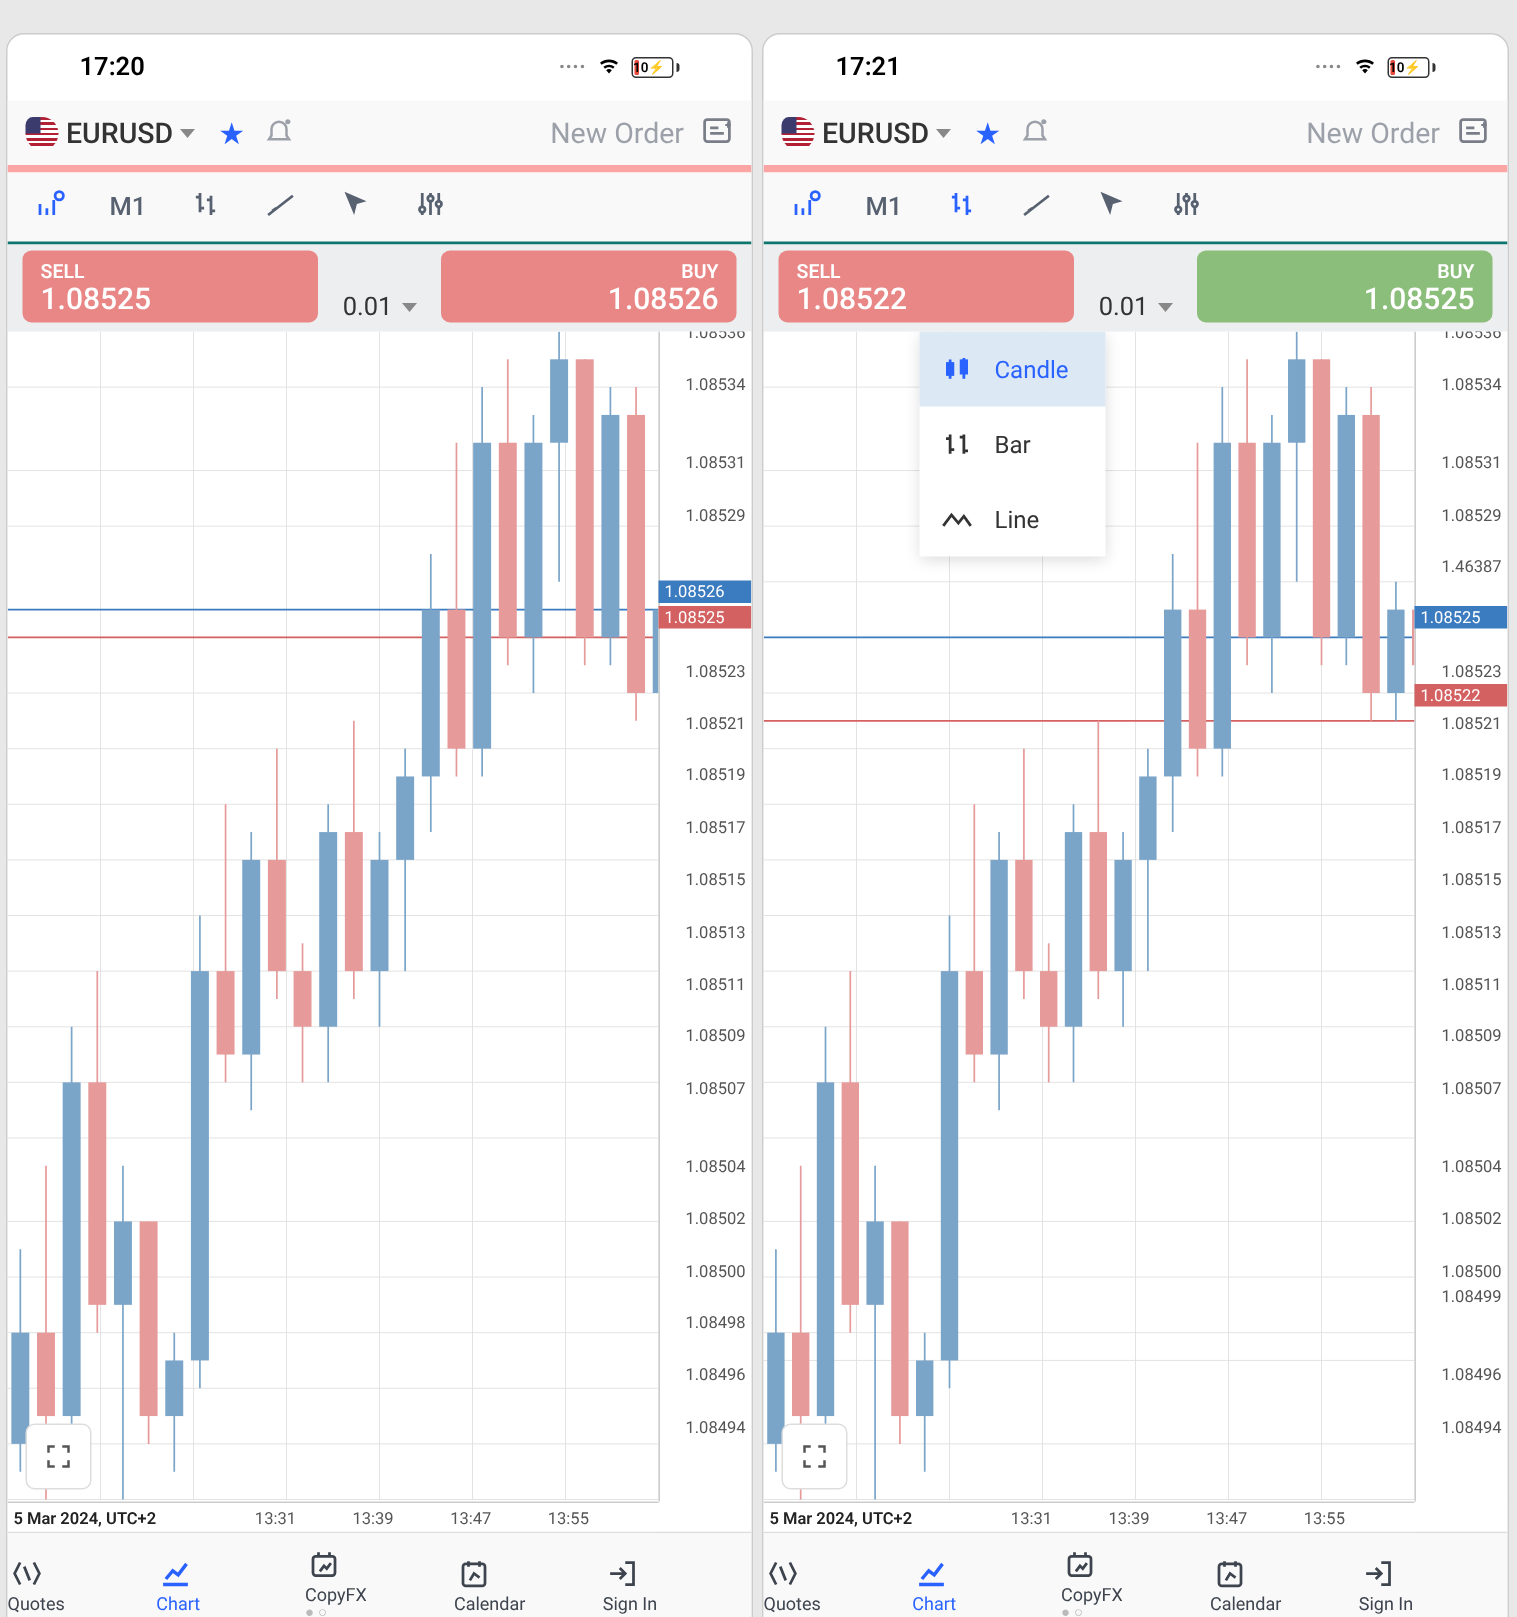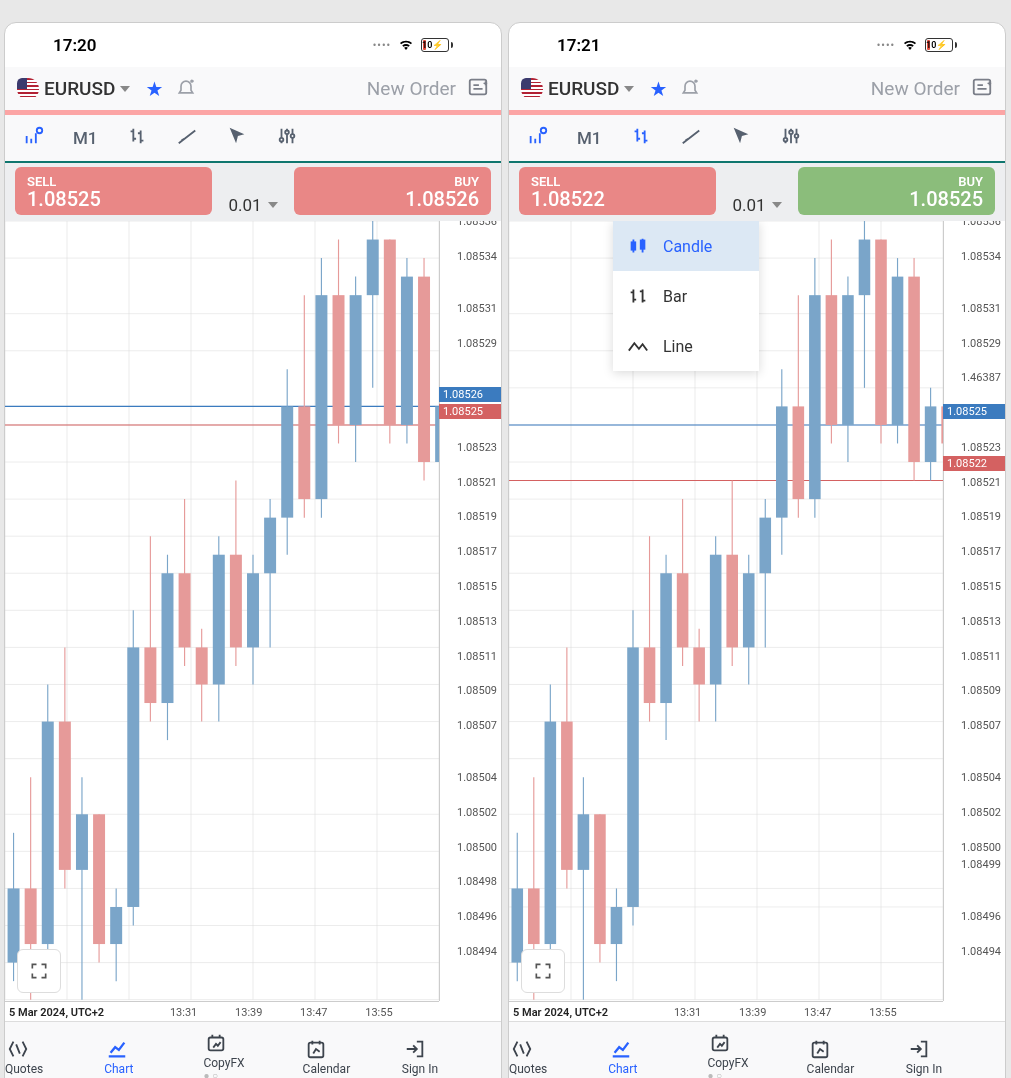--- a/index.html
+++ b/index.html
@@ -106,21 +106,21 @@
   .x-tick { position:absolute; bottom:2px; font-size:11px; color:#555;}
   .date-label { position:absolute; left:4px; bottom:2px; font-size:11px; font-weight:600; color:#222;}
   .fullscreen-btn {
     position:absolute; left:12px; bottom:28px; width:44px; height:44px;
     border:1px solid #ddd; border-radius:6px; background:#fff;
     display:flex; align-items:center; justify-content:center; cursor:pointer;
   }
   .fullscreen-btn svg{width:20px;height:20px;color:#555;}
   
   .dropdown {
-    position:absolute; top:0; left:104px; width:146px;
+    position:absolute; top:0; left:104px; width:124px;
     background:#fff; box-shadow:0 2px 10px rgba(0,0,0,.15); z-index:20;
   }
   .dd-item {
     height:50px; display:flex; align-items:center; gap:14px; padding:0 14px;
     font-size:16px; color:#333; cursor:pointer;
   }
   .dd-item.selected { background:#dce8f4; color:#2962ff;}
   .dd-item svg{width:22px;height:18px;}
   
   .bottom-nav {

